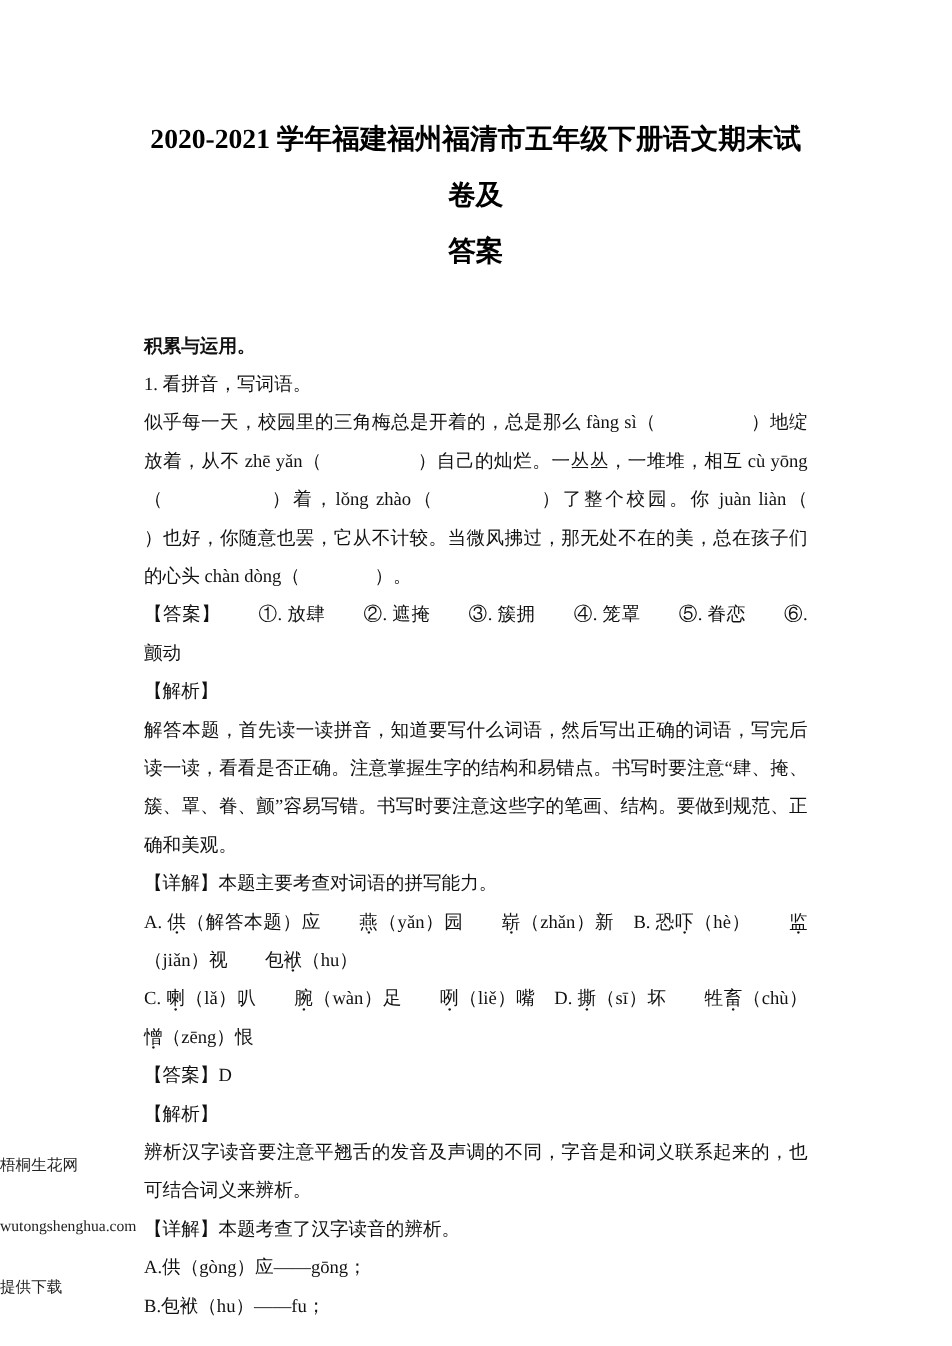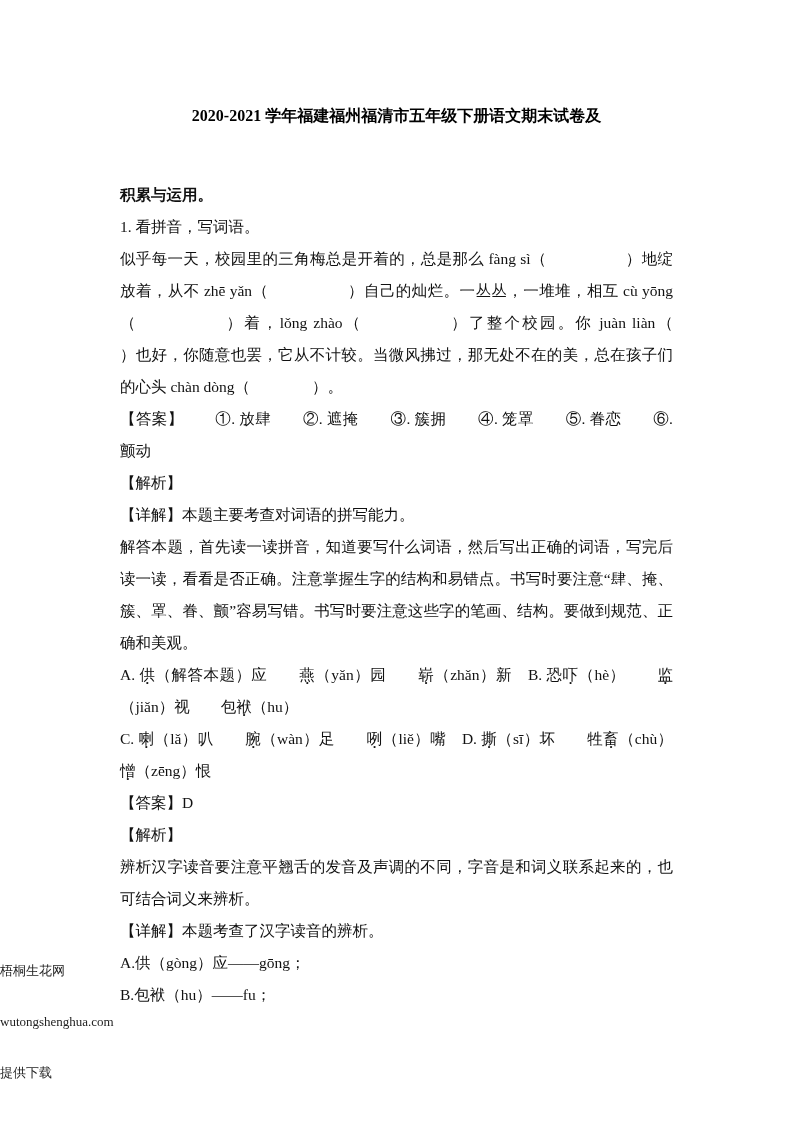--- a/index.html
+++ b/index.html
@@ -11,21 +11,21 @@
     position: relative;
     font-family: "Liberation Serif", "DejaVu Serif", serif;
     overflow: hidden;
   }
   .doc {
     padding: 92px 120px 0 120px;
   }
   .title {
     text-align: center;
     font-weight: bold;
-    font-size: 16px;
+    font-size: 23px;
     line-height: 47px;
     color: #000;
   }
   .content {
     margin-top: 32px;
     font-size: 15.5px;
   }
   .content p {
     margin: 0;
     line-height: 32px;
@@ -55,29 +55,30 @@
     color: #222;
     flex-direction: column;
   }
 </style>
 </head>
 <body>
 
 <div class="doc">
   <div class="title">
     <div>2020-2021 学年福建福州福清市五年级下册语文期末试卷及</div>
+    <div>答案</div>
   </div>
   <div class="content">
       <p class="bold"><span>积累与运用。</span></p>
       <p><span>1.  看拼音，写词语。</span></p>
       <p><span>似乎每一天，校园里的三角梅总是开着的，总是那么 fàng sì（　　　　　）地绽放着，从不 zhē yǎn（　　　　　）自己的灿烂。一丛丛，一堆堆，相互 cù yōng（　　　　　）着，lǒng zhào（　　　　　）了整个校园。你 juàn liàn（　　　　）也好，你随意也罢，它从不计较。当微风拂过，那无处不在的美，总在孩子们的心头 chàn dòng（　　　　）。</span></p>
       <p><span>【答案】　　①. 放肆　　②. 遮掩　　③. 簇拥　　④. 笼罩　　⑤. 眷恋　　⑥. 颤动</span></p>
       <p><span>【解析】</span></p>
+      <p><span>解答本题，首先读一读拼音，知道要写什么词语，然后写出正确的词语，写完后读一读，看看是否正确。注意掌握生字的结构和易错点。书写时要注意“肆、掩、簇、罩、眷、颤”容易写错。书写时要注意这些字的笔画、结构。要做到规范、正确和美观。</span></p>
       <p><span>【详解】本题主要考查对词语的拼写能力。</span></p>
-      <p><span>解答本题，首先读一读拼音，知道要写什么词语，然后写出正确的词语，写完后读一读，看看是否正确。注意掌握生字的结构和易错点。书写时要注意“肆、掩、簇、罩、眷、颤”容易写错。书写时要注意这些字的笔画、结构。要做到规范、正确和美观。</span></p>
       <p><span>A. </span><span class="dot">供</span><span>（解答本题）应　　</span><span class="dot">燕</span><span>（yǎn）园　　</span><span class="dot">崭</span><span>（zhǎn）新　B. 恐</span><span class="dot">吓</span><span>（hè）　　</span><span class="dot">监</span><span>（jiǎn）视　　包</span><span class="dot">袱</span><span>（hu）</span></p>
       <p><span>C. </span><span class="dot">喇</span><span>（lǎ）叭　　</span><span class="dot">腕</span><span>（wàn）足　　</span><span class="dot">咧</span><span>（liě）嘴　D. </span><span class="dot">撕</span><span>（sī）坏　　牲</span><span class="dot">畜</span><span>（chù）　　</span><span class="dot">憎</span><span>（zēng）恨</span></p>
       <p><span>【答案】D</span></p>
       <p><span>【解析】</span></p>
       <p><span>辨析汉字读音要注意平翘舌的发音及声调的不同，字音是和词义联系起来的，也可结合词义来辨析。</span></p>
       <p><span>【详解】本题考查了汉字读音的辨析。</span></p>
       <p><span>A.供（gòng）应——gōng；</span></p>
       <p><span>B.包袱（hu）——fu；</span></p>
     </div>
 </div>

